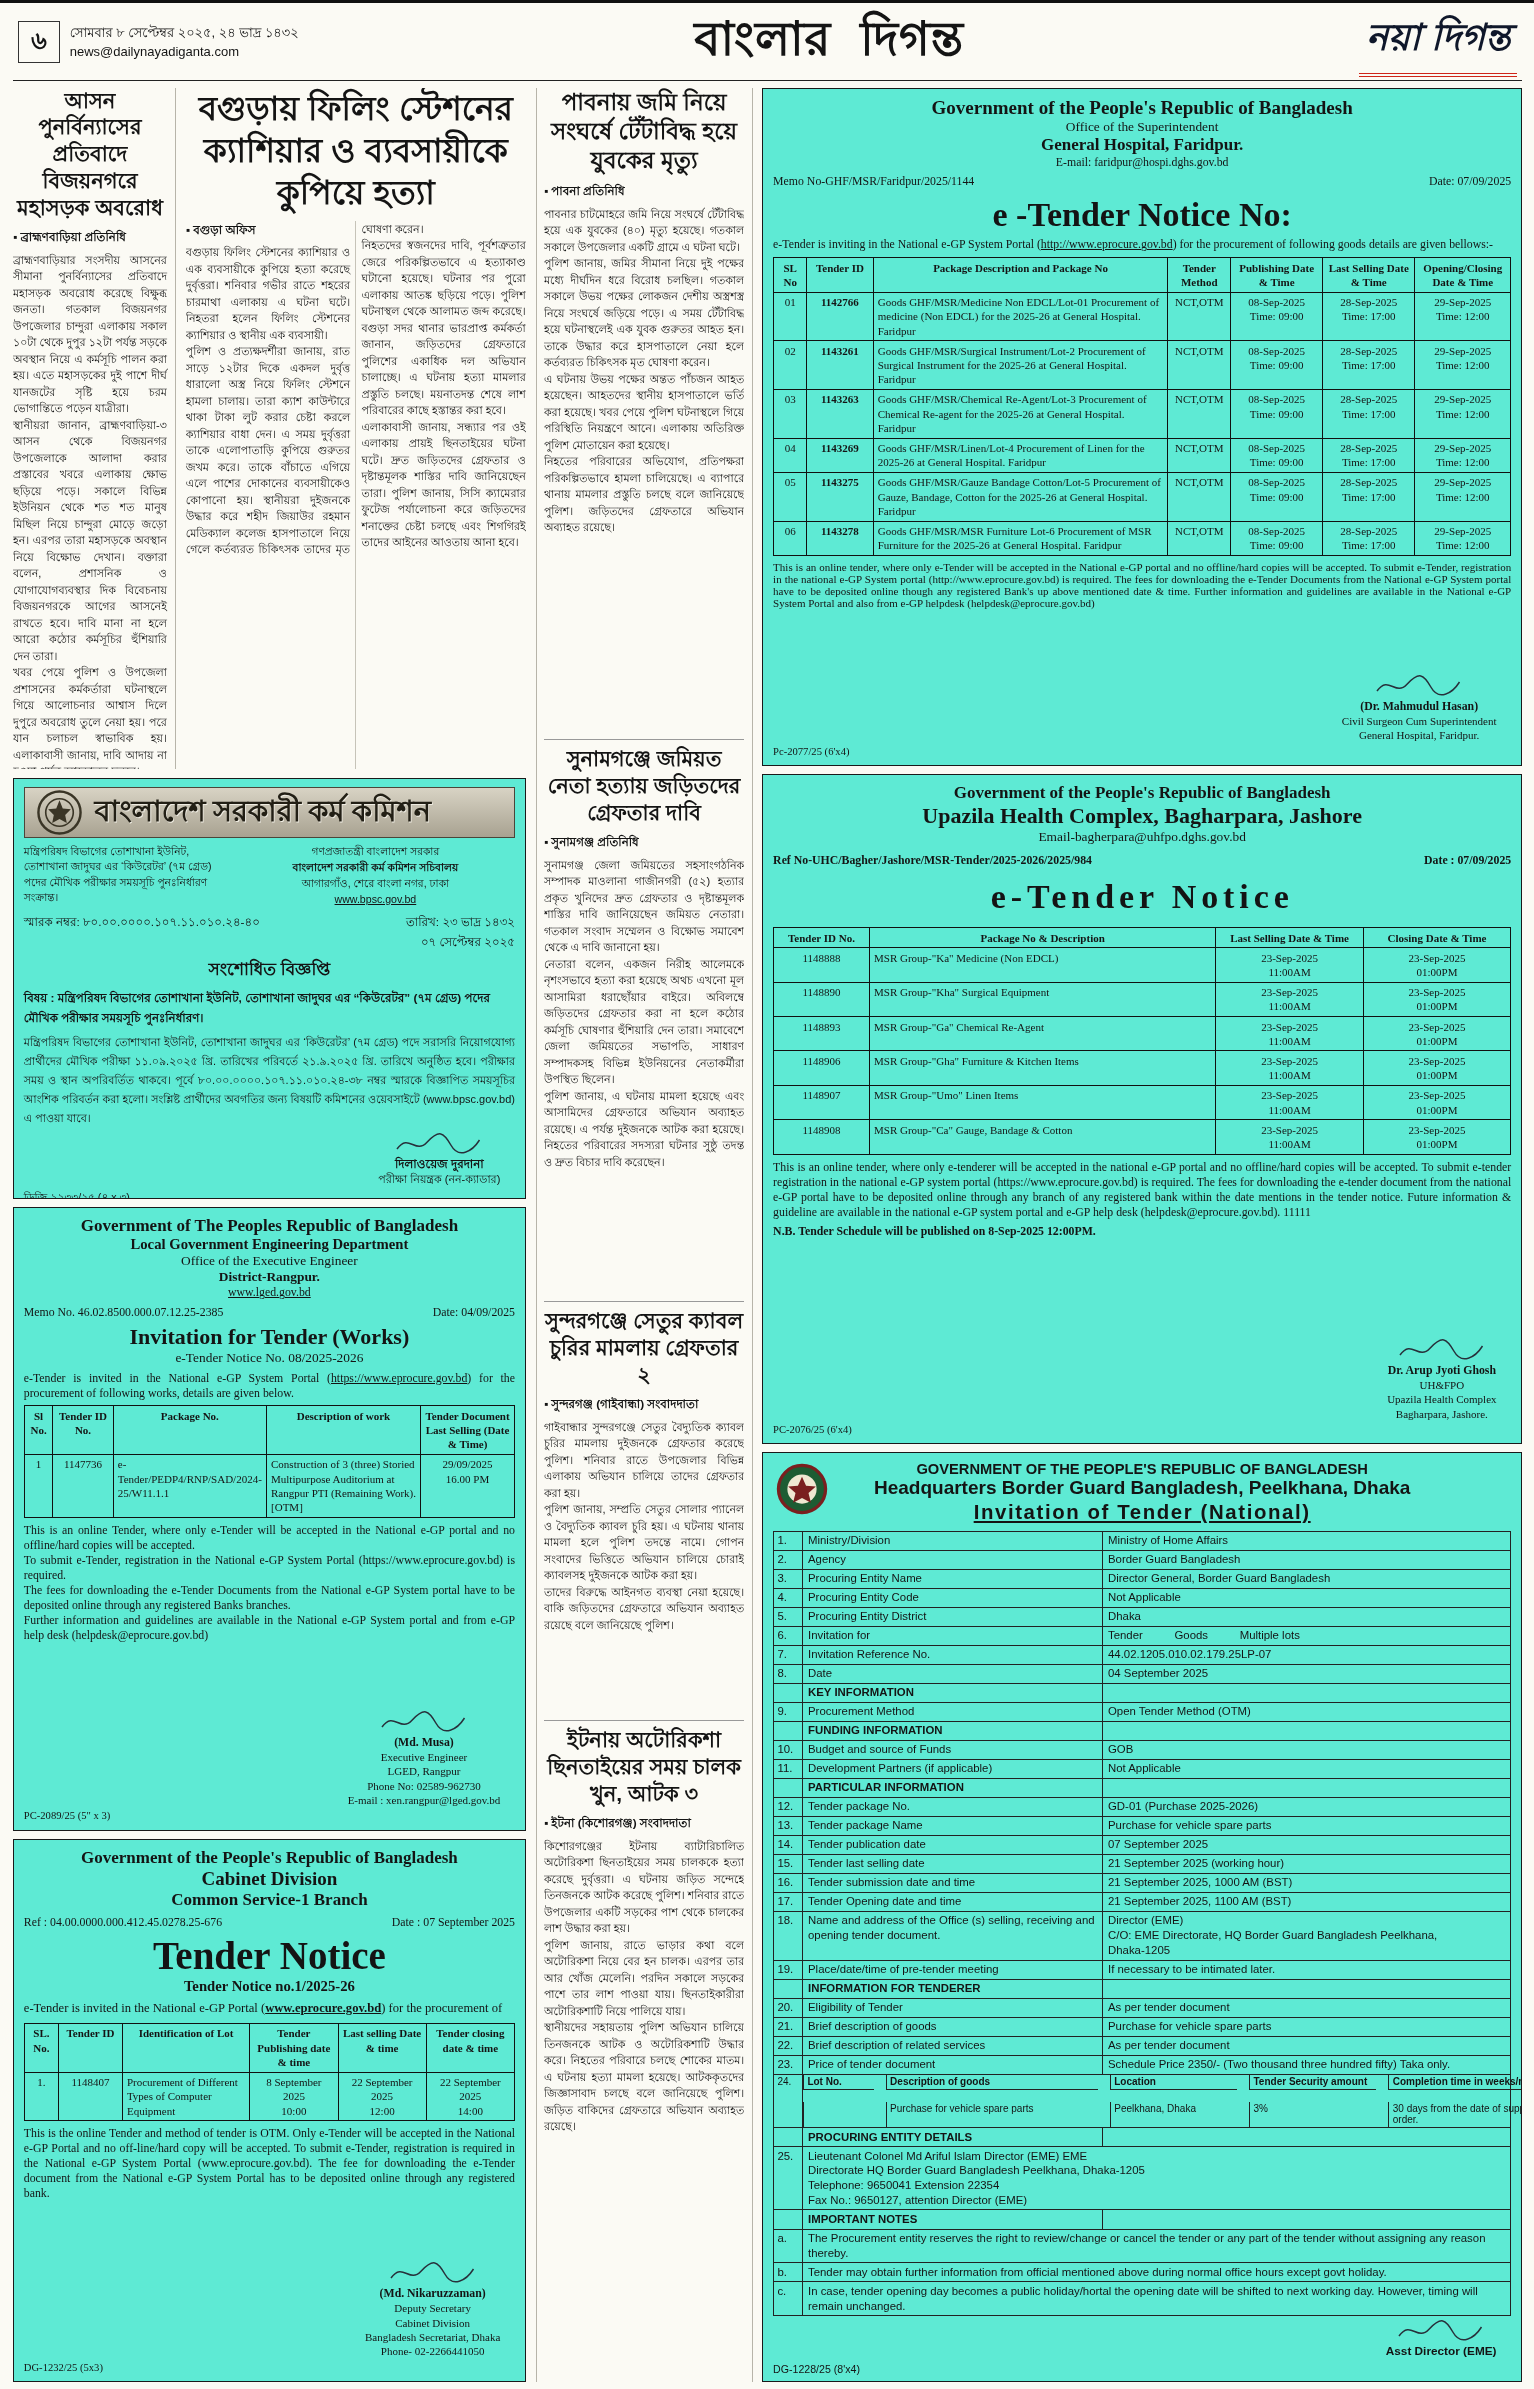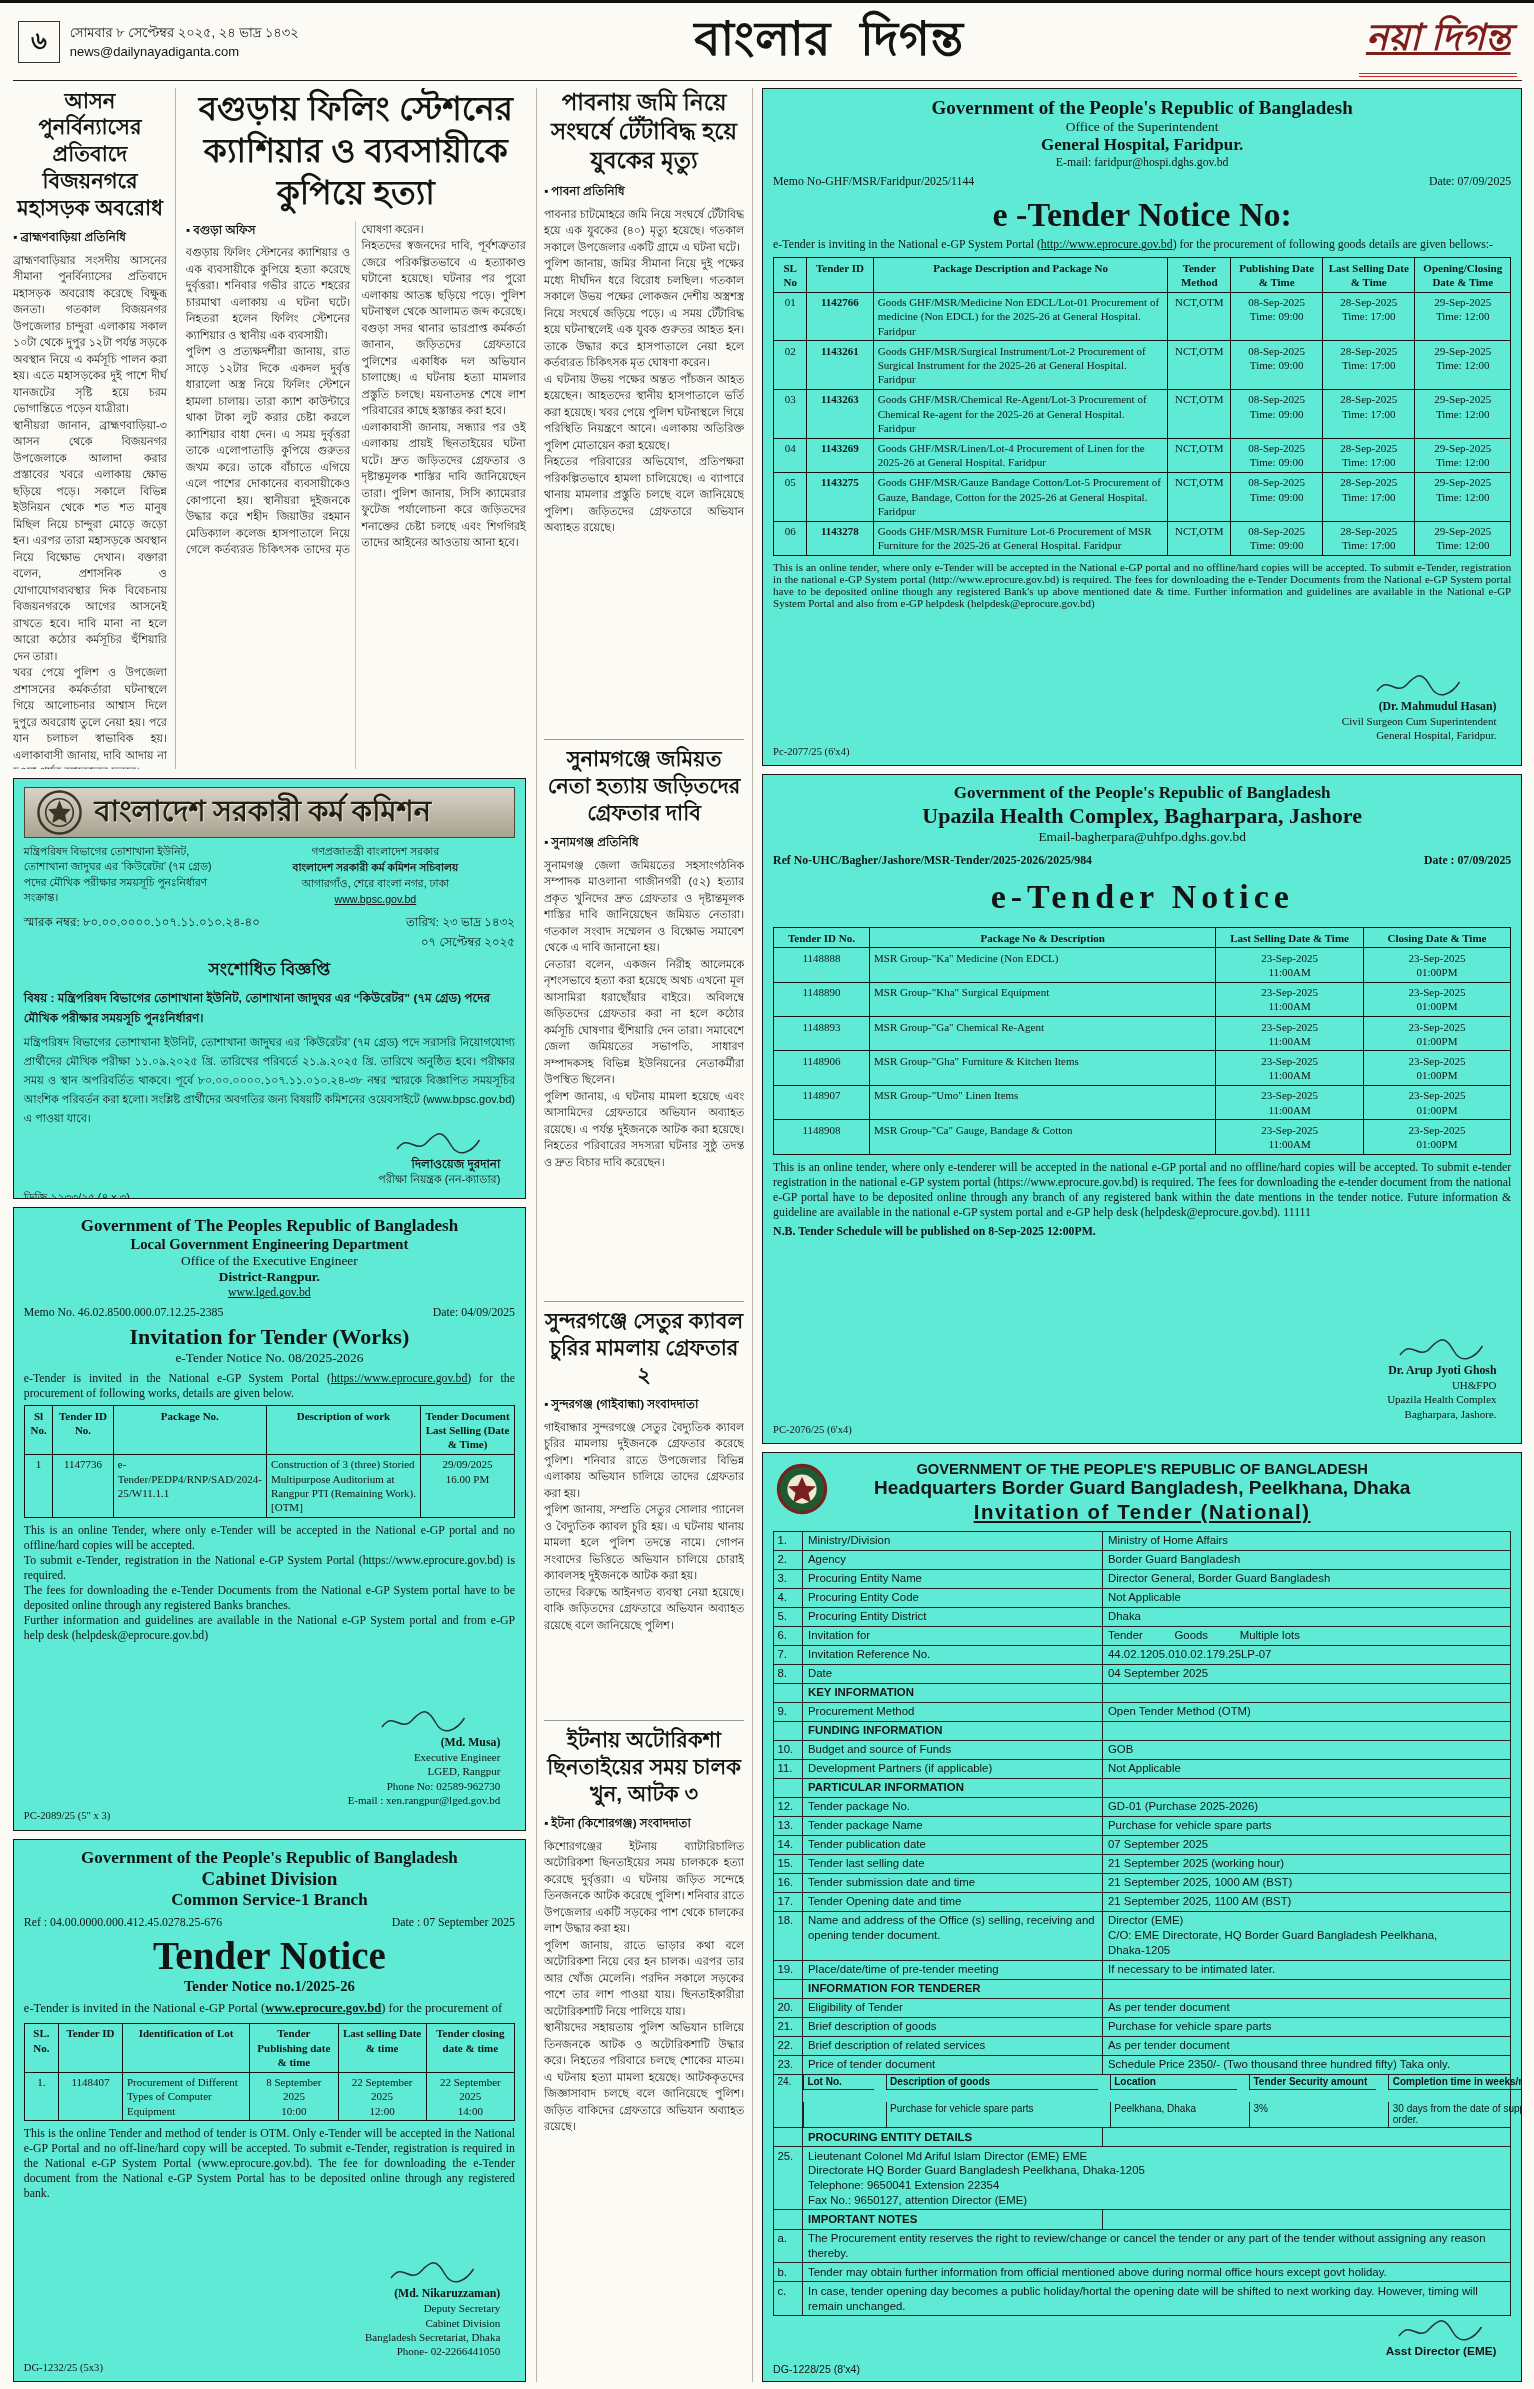--- a/index.html
+++ b/index.html
@@ -8,22 +8,22 @@
         font-family:"Liberation Sans",sans-serif;border-top:3.3px solid #111;
         padding:0 13px;overflow:hidden;position:relative;}
   
   .masthead{height:78px;display:flex;align-items:center;justify-content:space-between;
             border-bottom:1.6px solid #222;padding:6.5px 4.9px 4.9px;}
   .mh-left{display:flex;align-items:center;gap:9.8px;}
   .pgnum{border:1.6px solid #333;width:42px;height:42px;display:flex;align-items:center;justify-content:center;
          font-size:24.4px;font-weight:bold;}
   .mh-meta{font-size:13px;line-height:1.5;}
   .mh-title{font-size:47px;font-weight:bold;letter-spacing:0.8px;font-family:Liberation Mono, monospace;}
-  .mh-brand{font-size:37px;font-weight:bold;color:#7f1d1d;font-style:italic;
-            border-bottom:4.1px double #cf2418;padding:0 6.5px 1.6px;text-decoration:underline;}
+  .mh-brand{font-size:37px;font-weight:bold;color:#0f172a;font-style:italic;
+            border-bottom:4.1px double #cf2418;padding:0 6.5px 1.6px;}
   
   .content{display:flex;gap:9.8px;padding-top:6.5px;height:2301px;}
   .strip{display:flex;flex-direction:column;gap:8.1px;overflow:hidden;}
   .strip1{width:513px;}
   .strip2{width:217px;border-left:0.8px solid #b7b4a9;border-right:0.8px solid #b7b4a9;padding:0 7.3px;}
   .strip3{width:760px;}
   
   .top-articles{height:684px;display:flex;overflow:hidden;}
   .art1{width:163px;padding-right:8.1px;border-right:0.8px solid #b7b4a9;}
   .art2{flex:1;padding-left:9.8px;}
@@ -40,21 +40,21 @@
   .serif{font-family:"Liberation Serif",serif;}
   .center{text-align:center;} .bold{font-weight:bold;} .u{text-decoration:underline;}
   .just{text-align:justify;} .fs13{font-size:11px;} .fs14{font-size:11.8px;} .fs15{font-size:12.6px;}
   .fs16{font-size:13.4px;} .fs18{font-size:14.7px;} .fs20{font-size:17px;} .fs22{font-size:19px;}
   .fs26{font-size:22px;}
   .memo-row{display:flex;justify-content:space-between;font-size:11.8px;margin:4.9px 0 3.3px;}
   .tbl{border-collapse:collapse;width:100%;font-size:11px;margin:4.9px 0;}
   .tbl th,.tbl td{border:0.8px solid #111;padding:2.4px 4.1px;vertical-align:top;line-height:1.3;}
   .tbl th{text-align:center;font-weight:bold;}
   .tbl td.c{text-align:center;white-space:pre-line;}
-  .sig{margin-top:auto;align-self:flex-end;text-align:right;padding-right:14.7px;line-height:1.3;}
+  .sig{margin-top:auto;align-self:flex-end;text-align:center;padding-right:14.7px;line-height:1.3;}
   .squig{display:block;margin:0 auto;}
   .code{font-size:10.6px;margin-top:3.3px;}
   
   .bpsc-banner{height:70px;border:0.8px solid #4a463a;background:linear-gradient(#d8d3c4,#a8a291);
                display:flex;align-items:center;gap:11.4px;padding:0 11.4px;margin-bottom:6.5px;}
   .bpsc-banner-text{font-size:29px;font-weight:bold;color:#221f15;font-family:"Liberation Serif",serif;
                     text-shadow:0.8px 0.8px 0 #efece2;}
   .bpsc-head{display:flex;gap:9.8px;font-size:10.6px;line-height:1.45;}
   .bpsc-head .lft{width:42%;}
   .bpsc-head .rgt{width:58%;text-align:center;line-height:1.5;}

